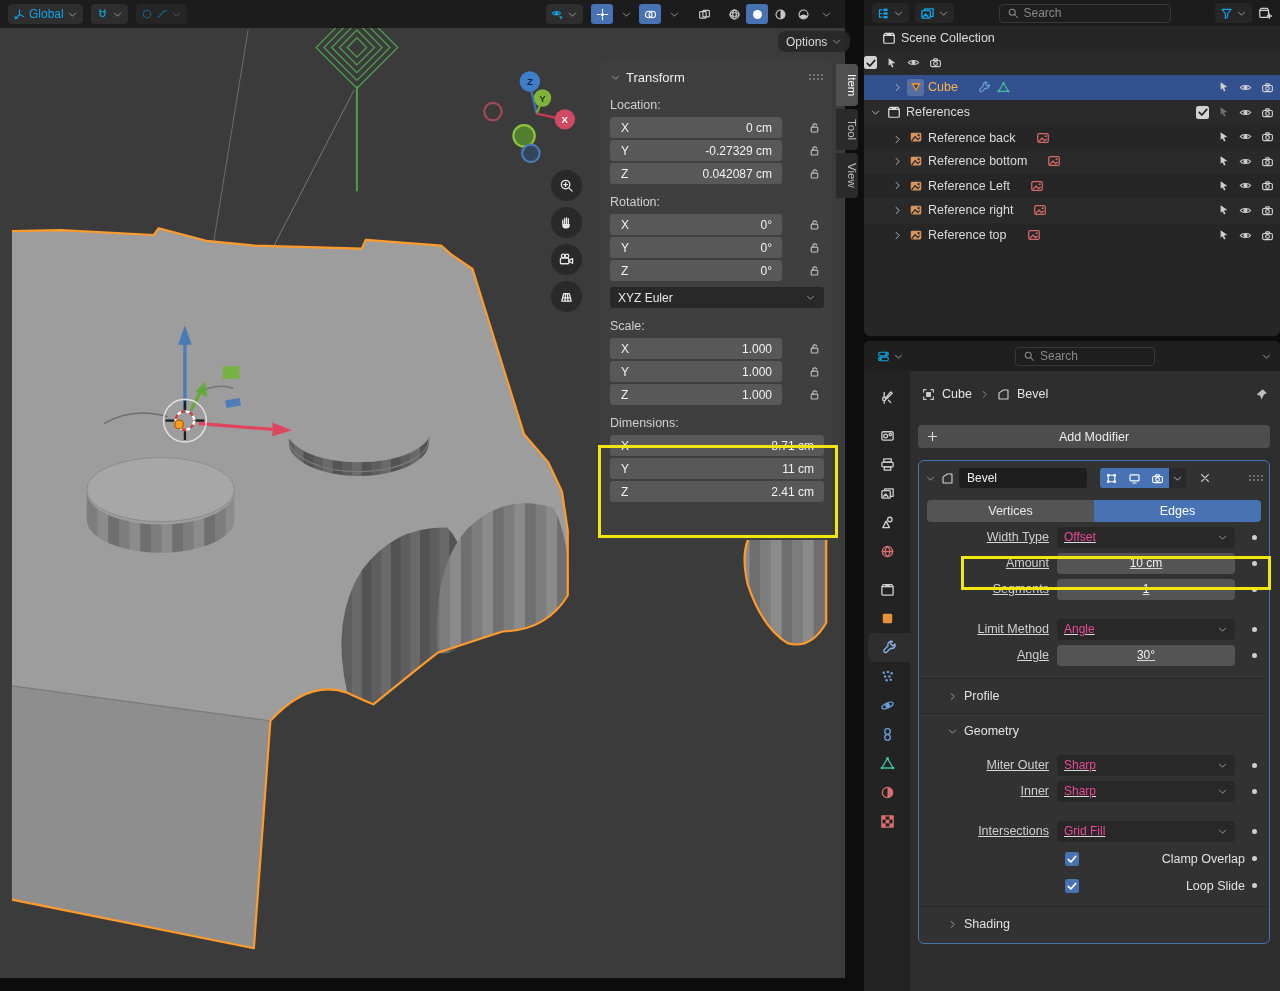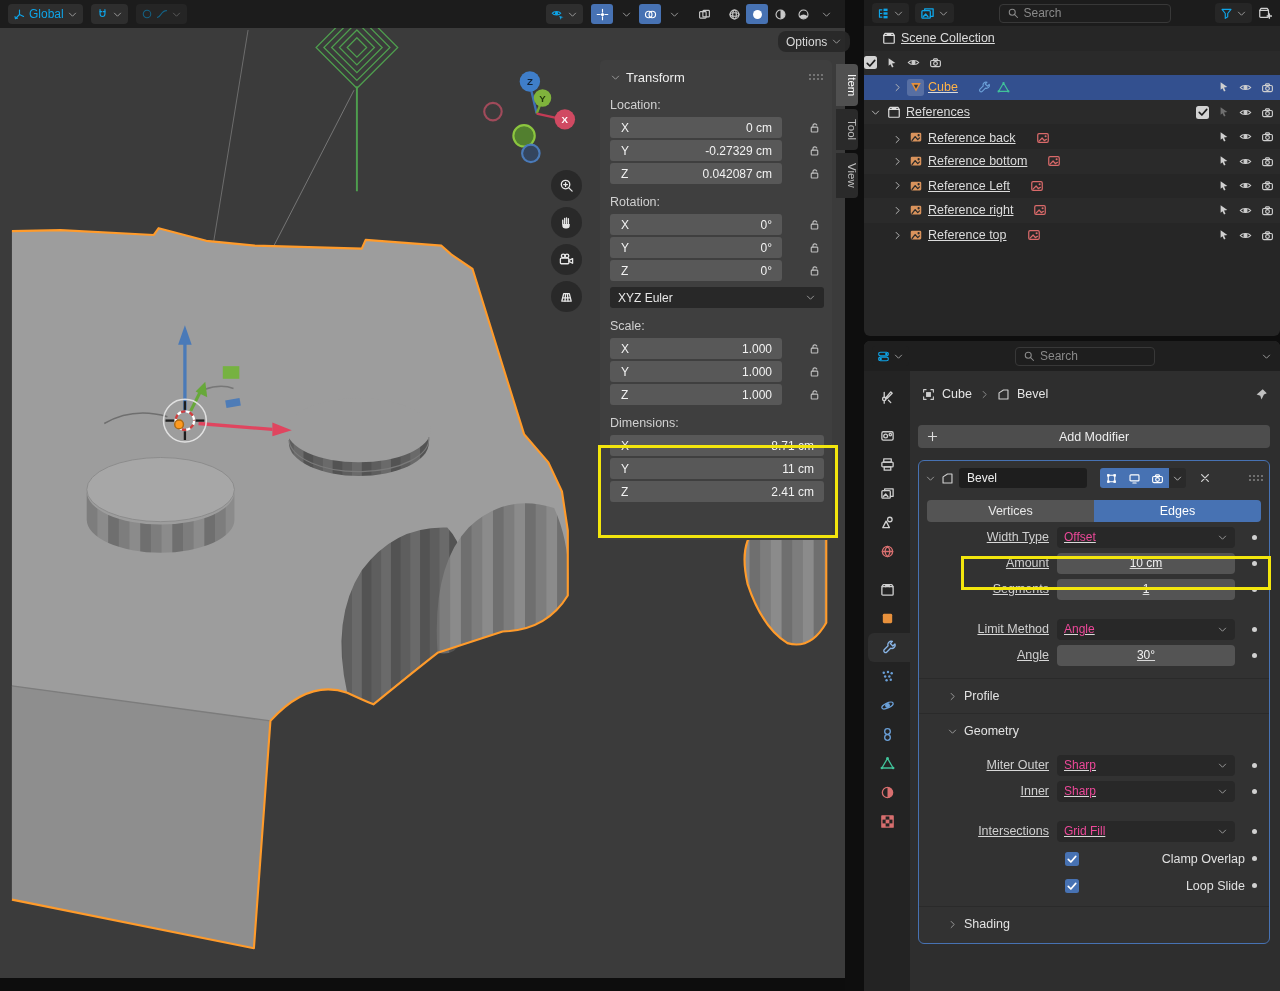--- a/index.html
+++ b/index.html
@@ -41,21 +41,21 @@
   .hl { border:3px solid #f3e60d; z-index:60; pointer-events:none; }
 
   
   #outliner { left:864px; top:0; width:416px; height:336px; background:#262626; border-radius:0 0 6px 6px; overflow:hidden; }
   #ol-header { height:26px; background:#1c1c1c; display:flex; align-items:center; gap:6px; padding:0 8px; }
   .inset { background:#1e1e1e; border:1px solid #383838; border-radius:4px; height:19px; display:flex; align-items:center; gap:5px; padding:0 7px; color:#8a8a8a; font-size:12px; }
   #ol-search { flex:1; max-width:172px; margin:0 auto; }
   .o-row { height:24.6px; display:flex; align-items:center; font-size:12.5px; color:#dcdcdc; padding-right:6px; }
   .o-row:nth-child(even){ background:#2a2a2a; }
   .o-row.sel { background:#33508f; }
-  .o-left { display:flex; align-items:center; gap:4px; flex:1; min-width:0;text-decoration:underline; }
+  .o-left { display:flex; align-items:center; gap:4px; flex:1; min-width:0; }
   .o-chev { color:#b9b9b9; }
   .o-type { width:17px; height:17px; }
   .o-type.mesh { background:rgba(255,255,255,.18); border-radius:3px; }
   .o-label.active { color:#ffb347; }
   .o-badges { display:flex; gap:6px; margin-left:16px; }
   .o-ctrl { display:flex; align-items:center; gap:9px; color:#cfcfcf; }
   .o-ctrl .dimi { color:#6f6f6f; }
   .o-check { width:13px; height:13px; background:#d3d3d3; border-radius:2.5px; color:#1d1d1d; display:flex; align-items:center; justify-content:center; }
 
   #props { left:864px; top:341px; width:416px; height:650px; background:#2e2e2e; border-radius:6px 6px 0 0; overflow:hidden; }

